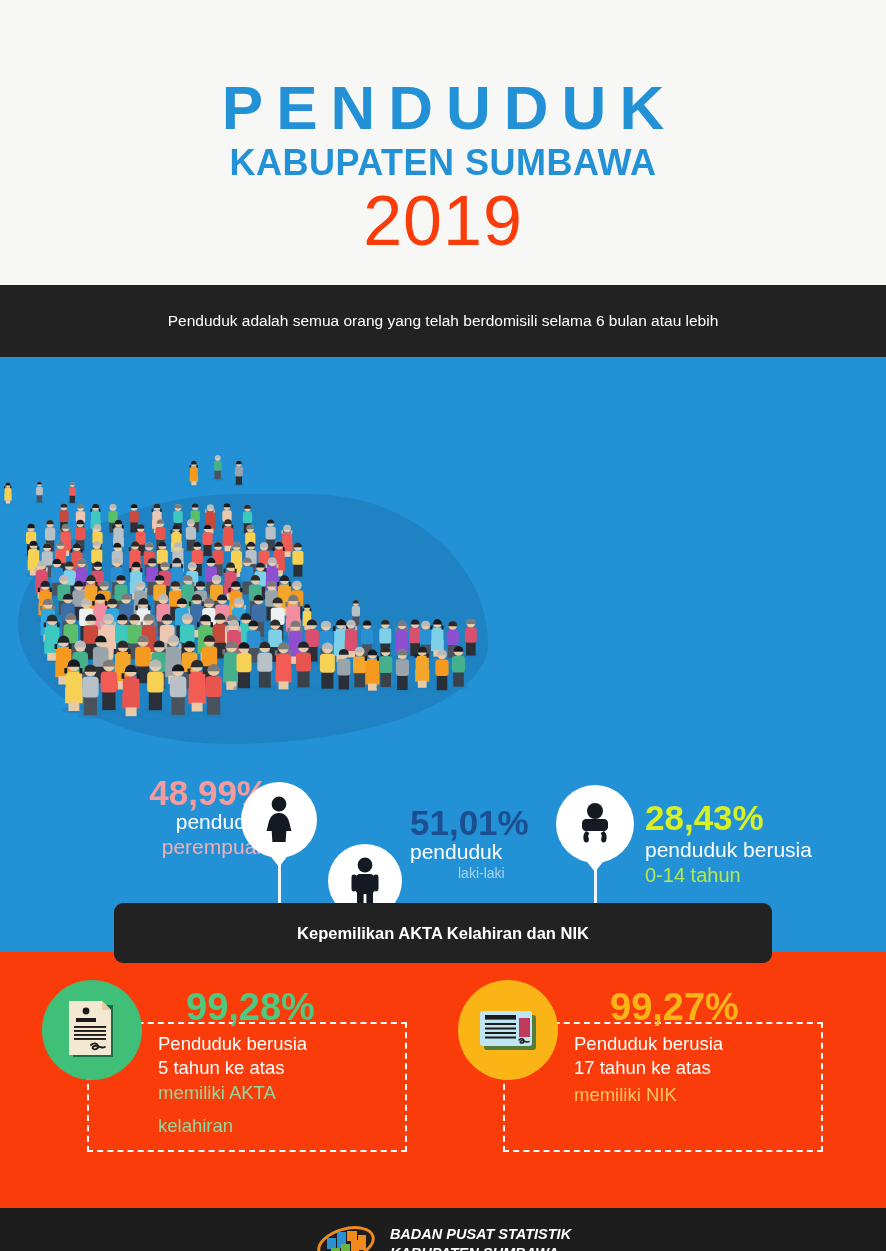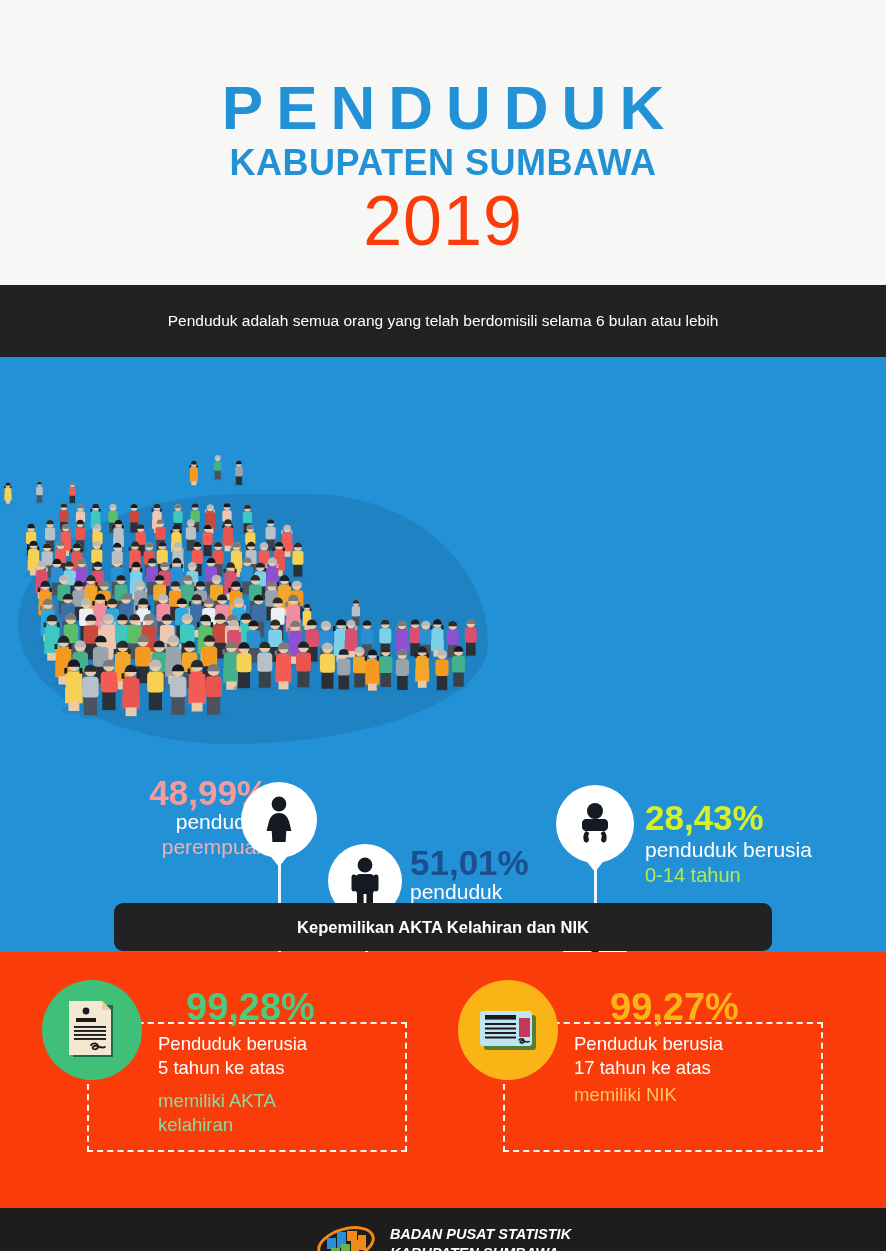--- a/index.html
+++ b/index.html
@@ -81,21 +81,21 @@
   .stat-navy-num { color: #1b4f8f; font-size: 35px; font-weight: bold; line-height: 1; }
   .stat-blue-lt { color: #a9d4ef; font-size: 14px; line-height: 1.18; margin-left: 48px; }
   .stat-lime-num { color: #d7f028; font-size: 35px; font-weight: bold; line-height: 1; }
   .stat-lime { color: #b5e84a; font-size: 20px; line-height: 1.2; }
 
   .grp { position: absolute; }
 
   
   .pill {
     position: absolute; left: 114px; top: 903px;
-    width: 658px; height: 48px;
+    width: 658px; height: 60px;
     background: #222222; border-radius: 9px;
     display: flex; align-items: center; justify-content: center;
     z-index: 6;
   }
   .pill span { color: #ffffff; font-size: 16.5px; font-weight: bold; }
 
   
   .red {
     position: relative;
     height: 256px; background: #fa3c0a;
@@ -109,21 +109,21 @@
   .card-circle {
     position: absolute; left: 0; top: 0;
     width: 100px; height: 100px; border-radius: 50%;
     display: flex; align-items: center; justify-content: center;
     z-index: 2;
   }
   .card-text { position: absolute; left: 116px; top: 8px; z-index: 3; }
   .num-green { color: #4ec97f; font-size: 38px; font-weight: bold; line-height: 1.05; margin-left: 28px; }
   .num-amber { color: #fbb416; font-size: 38px; font-weight: bold; line-height: 1.05; margin-left: 36px; }
   .card-line { color: #ffffff; font-size: 18.5px; line-height: 1.32; }
-  .card-accent-green { color: #8fd99f; font-size: 18.5px; line-height: 1.32; }
+  .card-accent-green { color: #8fd99f; font-size: 18.5px; line-height: 1.32; margin-top: 9px; }
   .card-accent-amber { color: #fbc85f; font-size: 18.5px; line-height: 1.32; }
 
   
   .footer {
     height: 71px; background: #1d1d1d;
     display: flex; align-items: center; justify-content: center; gap: 13px;
   }
   .footer-text { color: #ffffff; font-style: italic; font-weight: bold; font-size: 14.5px; line-height: 1.25; }
 </style>
 </head>
@@ -1344,21 +1344,21 @@
   <div class="pin" style="left:328px; top:487px; width:74px; height:74px;">
     <svg width="38" height="48" viewBox="0 0 38 48">
       <circle cx="19" cy="8" r="7.4" fill="#151a22"></circle>
       <rect x="9.5" y="17" width="19" height="20" rx="4.5" fill="#151a22"></rect>
       <rect x="5.5" y="17.5" width="5" height="17" rx="2.4" fill="#151a22"></rect>
       <rect x="27.5" y="17.5" width="5" height="17" rx="2.4" fill="#151a22"></rect>
       <rect x="11" y="35" width="6.6" height="13" fill="#151a22"></rect>
       <rect x="20.4" y="35" width="6.6" height="13" fill="#151a22"></rect>
     </svg>
   </div>
-  <div class="grp" style="left:410px; top:488px; width:160px;">
+  <div class="grp" style="left:410px; top:448px; width:160px;">
     <div class="stat-navy-num">51,01%</div>
     <div class="stat-white">penduduk</div>
     <div class="stat-blue-lt">laki-laki</div>
   </div>
 
   <div class="pin-stem" style="left:594px; top:505px; height:75px;"></div>
   <div class="pin" style="left:556px; top:428px; width:78px; height:78px;">
     <svg width="46" height="44" viewBox="0 0 46 44">
       <circle cx="23" cy="9" r="8" fill="#151a22"></circle>
       <path d="M10 21c0-2.2 1.8-4 4-4h18c2.2 0 4 1.8 4 4v4c0 2.2-1.8 4-4 4H14c-2.2 0-4-1.8-4-4z" fill="#151a22"></path>
@@ -1408,21 +1408,21 @@
         <rect x="10" y="31" width="32" height="1.9" fill="#1b1b1b"></rect>
         <rect x="10" y="35" width="32" height="1.9" fill="#1b1b1b"></rect>
         <rect x="10" y="39" width="32" height="1.9" fill="#1b1b1b"></rect>
         <path d="M27 46c2.5-2.5 6-2 7 .5s-2 4.5-4.5 3.5 .5-4 3.5-3 5 2.5 8 1" stroke="#1b1b1b" stroke-width="1.8" fill="none" stroke-linecap="round"></path>
       </svg>
     </div>
     <div class="card-text">
       <div class="num-green">99,28%</div>
       <div class="card-line" style="margin-top:4px;">Penduduk berusia</div>
       <div class="card-line">5 tahun ke atas</div>
-      <div class="card-accent-green" style="margin-top:8px;">memiliki AKTA</div>
+      <div class="card-accent-green" style="margin-top:0;">memiliki AKTA</div>
       <div class="card-accent-green">kelahiran</div>
     </div>
   </div>
 
   <div class="card" style="left:458px;">
     <div class="dash"></div>
     <div class="card-circle" style="background:#fbb416;">
       <svg width="62" height="48" viewBox="0 0 62 48">
         <rect x="7" y="9" width="52" height="35" rx="3" fill="#1d6b45" opacity=".75"></rect>
         <rect x="3" y="5" width="52" height="35" rx="3" fill="#bfe4f2"></rect>

